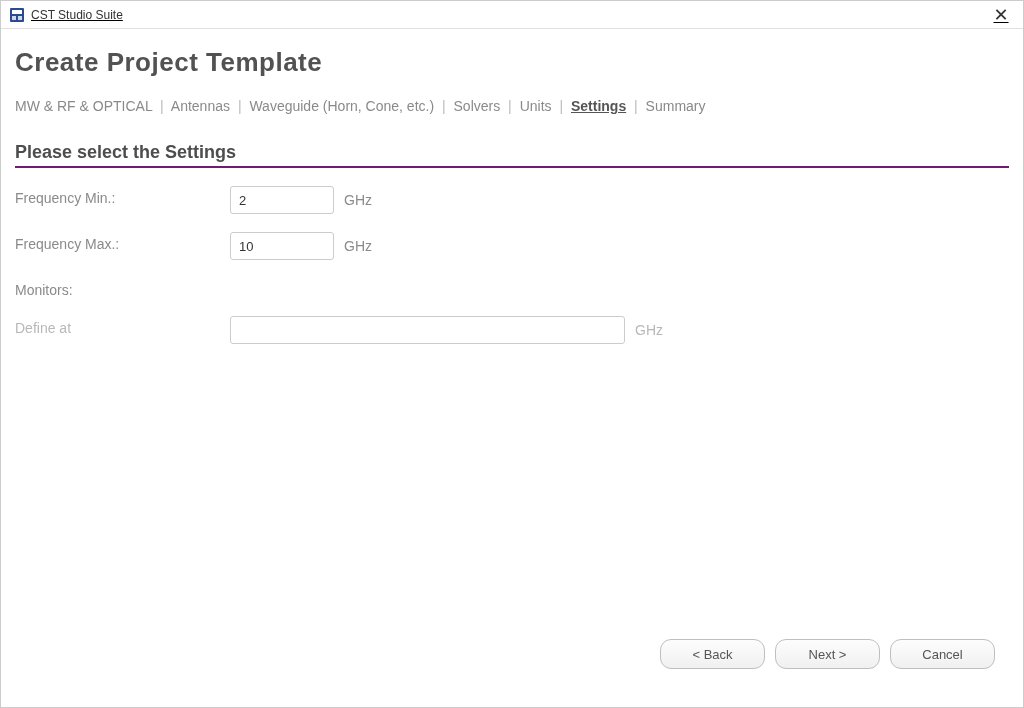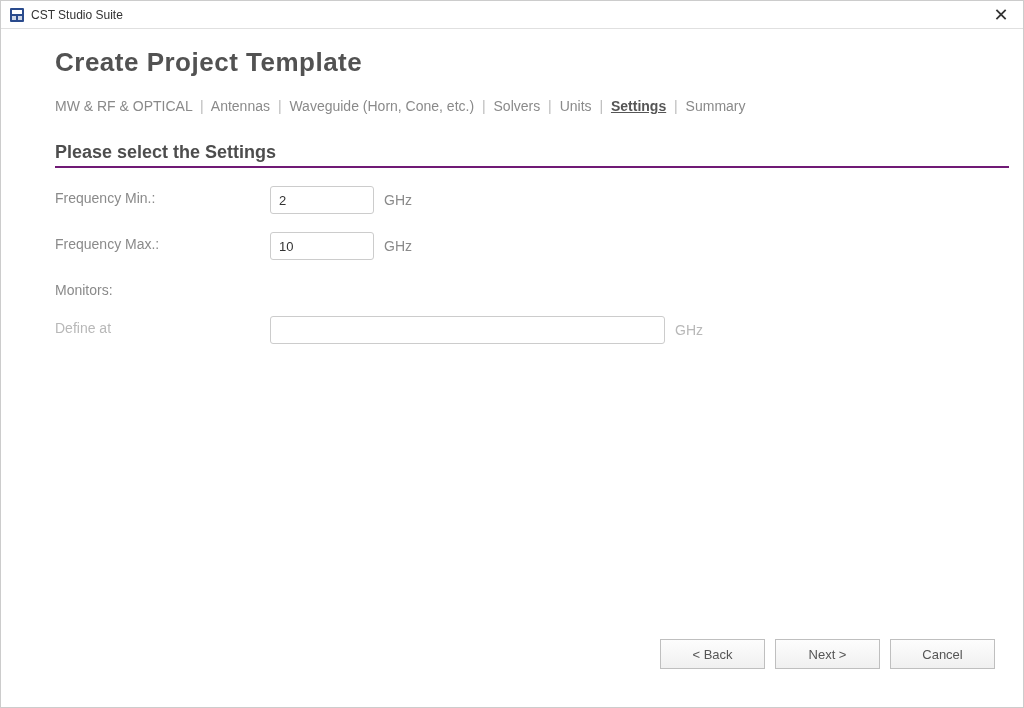--- a/index.html
+++ b/index.html
@@ -16,20 +16,21 @@
       overflow: hidden;
       border: 1px solid #cccccc;
       position: relative;
     }
     .titlebar {
       height: 28px;
       display: flex;
       align-items: center;
       padding: 0 8px;
       border-bottom: 1px solid #e0e0e0;
+      text-decoration: underline;
     }
     .titlebar-icon {
       width: 16px;
       height: 16px;
       margin-right: 6px;
       display: inline-flex;
       align-items: center;
       justify-content: center;
     }
     .titlebar-title {
@@ -40,21 +41,20 @@
     .titlebar-close {
       font-size: 18px;
       color: #333333;
       cursor: pointer;
       width: 28px;
       text-align: center;
       line-height: 28px;
     }
     .content {
       padding: 10px 14px;
-      margin-left: 40px;
     }
     .page-title {
       font-size: 26px;
       font-weight: 600;
       color: #525252;
       margin: 8px 0 20px 0;
       letter-spacing: 0.5px;
     }
     .breadcrumb {
       font-size: 14px;
@@ -158,21 +158,21 @@
       position: absolute;
       bottom: 38px;
       right: 28px;
       display: flex;
       gap: 10px;
     }
     .btn {
       min-width: 105px;
       height: 30px;
       border: 1px solid #bfbfbf;
-      border-radius: 0;
+      border-radius: 11px;
       background: linear-gradient(#fdfdfd, #f0f0f0);
       font-size: 13px;
       color: #555555;
       cursor: pointer;
       font-family: inherit;
     }
   </style>
 </head>
 <body>
 

